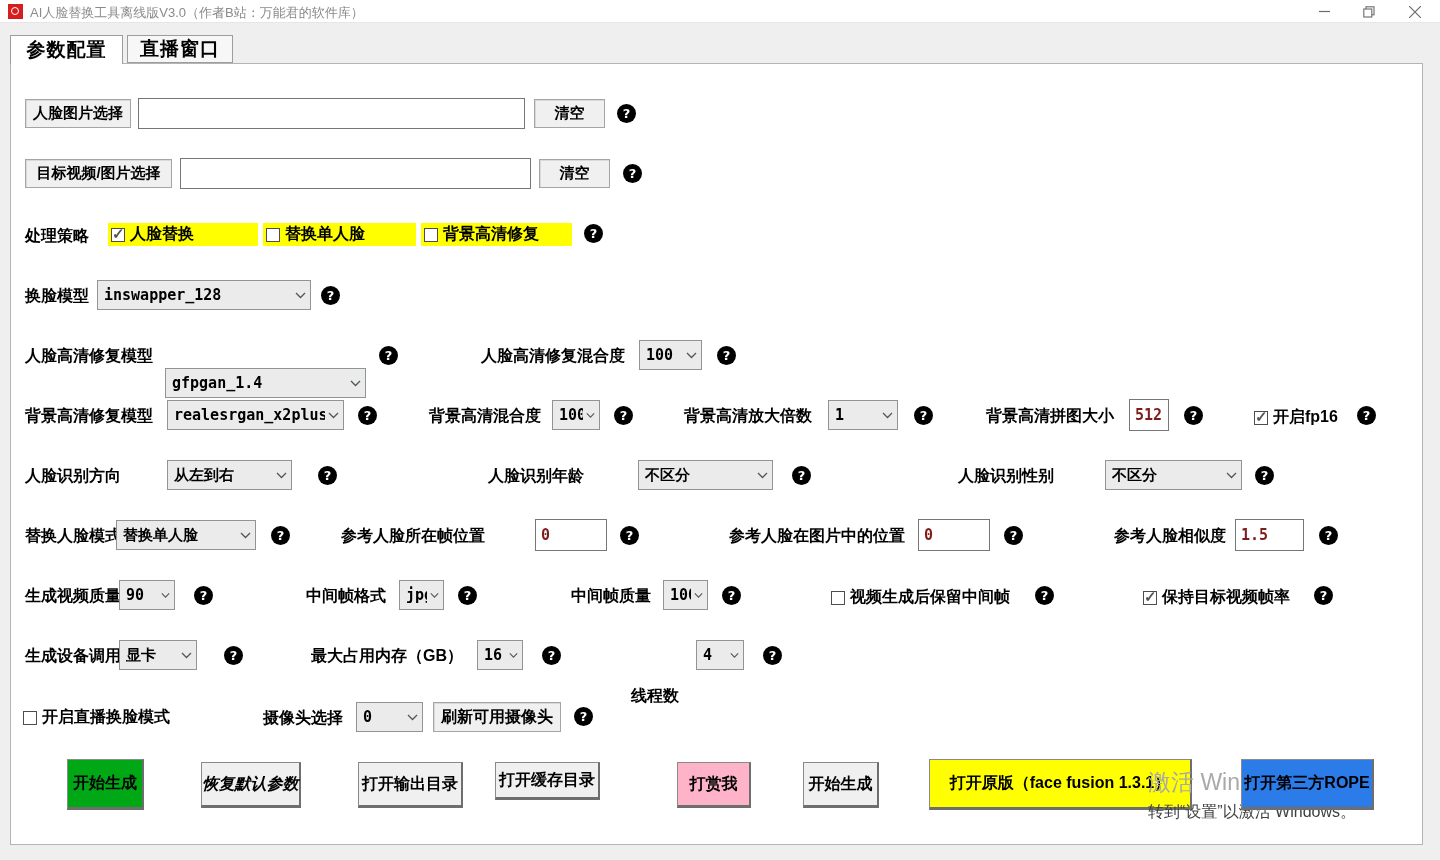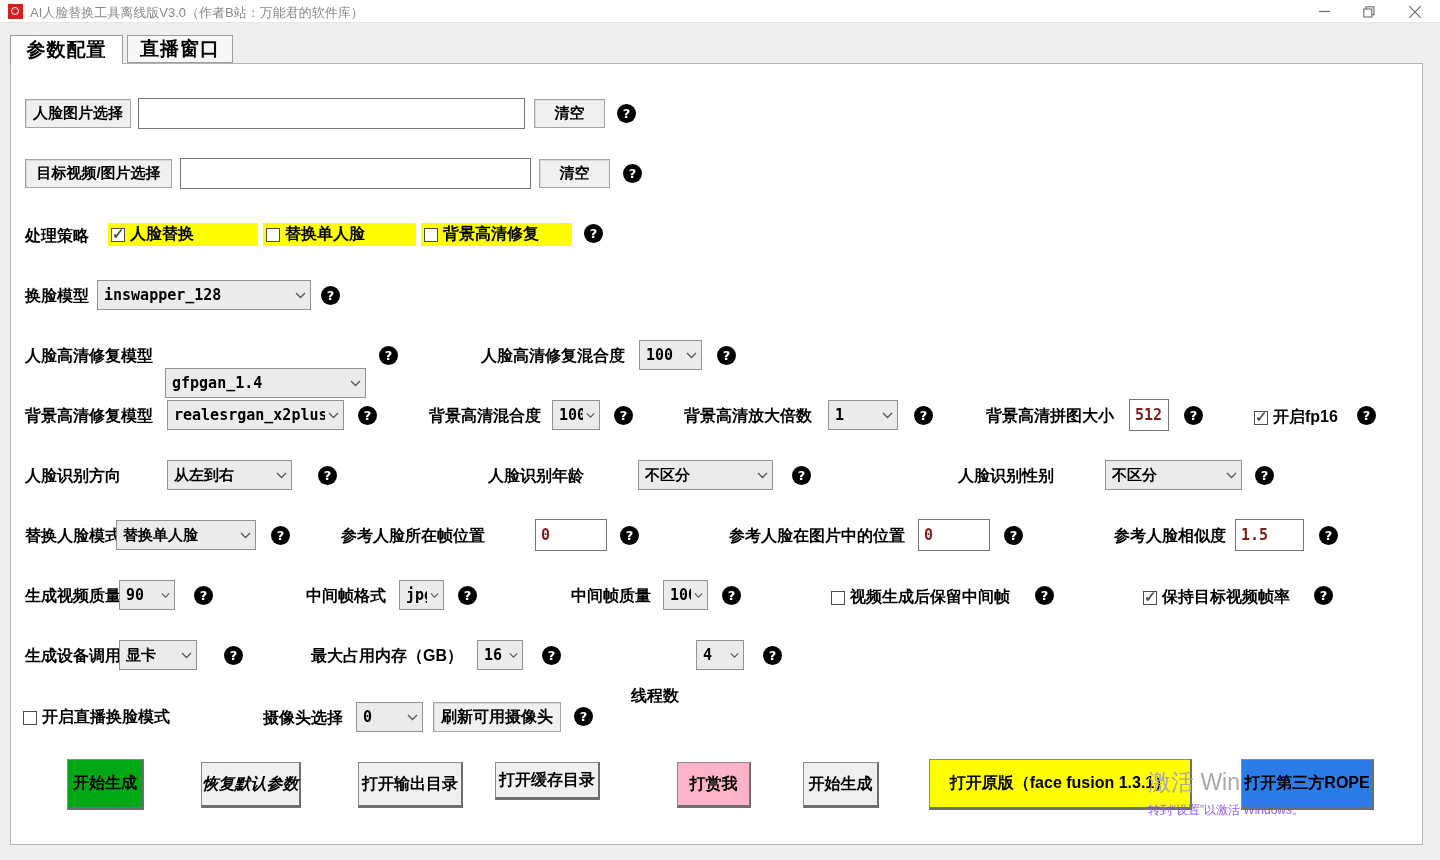--- a/index.html
+++ b/index.html
@@ -48,21 +48,21 @@
 
   .bigbtn { position:absolute; display:flex; align-items:center; justify-content:center; font-weight:bold; font-size:16px; color:#000;
             background:#f0f0f0; border:1px solid #8a8a8a; border-right:2px solid #6e6e6e; border-bottom:3px solid #6e6e6e; white-space:nowrap; }
   .bb-green { background:#00a816; }
   .bb-pink  { background:#ffb3c8; }
   .bb-yellow{ background:#ffff00; }
   .bb-blue  { background:#2b7ce9; z-index:5; }
 
   .watermark { position:absolute; color:#a9a9a9; white-space:nowrap; z-index:4; }
   .wm1 { left:1148px; top:767px; font-size:23px; }
-  .wm2 { left:1148px; top:802px; font-size:12px; color:#8b5cf6; }
+  .wm2 { left:1148px; top:802px; font-size:16px; color:#404040; }
 </style>
 </head>
 <body>
 
 <div class="titlebar">
   <div class="app-icon">
       <span></span>
     </div>
   <div class="title-text">AI人脸替换工具离线版V3.0（作者B站：万能君的软件库）</div>
   <div class="winbtn" style="left:1307px;">

